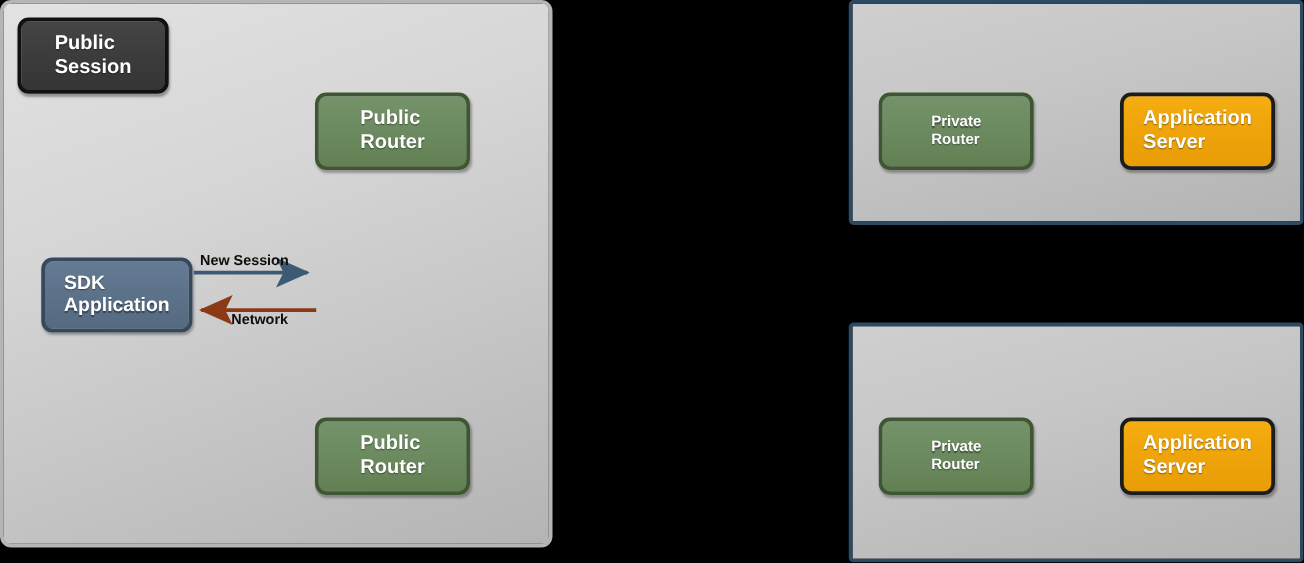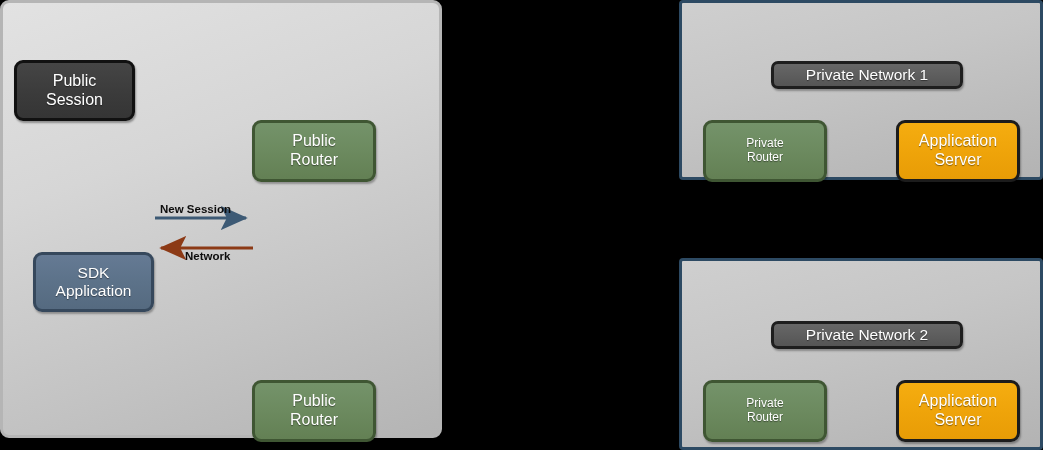--- a/index.html
+++ b/index.html
@@ -42,28 +42,26 @@
   .panel-private.pn1 { top: 0px; height: 180px; }
   .panel-private.pn2 { top: 258px; height: 192px; }
 
   
   .node {
     position: absolute;
     box-sizing: border-box;
     display: flex;
     align-items: center;
     justify-content: center;
-    text-align: center;
     color: #ffffff;
-    font-weight: normal;
+    font-weight: bold;
     line-height: 1.16;
     border-radius: 9px;
     text-shadow: 0 1px 1px rgba(0,0,0,0.45);
     user-select: none;
-    margin-top: 46px;
   }
   .node .lbl { display: block; padding: 0 4px; }
 
   
   .n-dark {
     background: linear-gradient(180deg, #454545 0%, #3b3b3b 55%, #353535 100%);
     border: 3px solid #111111;
     box-shadow: 1px 2px 2px rgba(0,0,0,0.35);
   }
   .n-green {
@@ -178,43 +176,37 @@
       <line x1="152" y1="215" x2="243" y2="215" stroke="#3d5a75" stroke-width="3" marker-end="url(#head-blue)"></line>
 
       <line x1="250" y1="245" x2="158" y2="245" stroke="#8c3a16" stroke-width="3" marker-end="url(#head-rust)"></line>
     </svg>
 
     <div class="edge-label" id="label-new-session">New Session</div>
     <div class="edge-label" id="label-session">Network</div>
   </div>
 
   <div class="panel panel-private pn1">
-    <div class="node n-titlebadge pn-title">
-      <span class="lbl">Private Network 1</span>
-    </div>
 
     <div class="node n-green pn-router">
       <span class="lbl">
         <span>Private</span><br>
         <span>Router</span>
       </span>
     </div>
 
     <div class="node n-amber pn-server">
       <span class="lbl">
         <span>Application</span><br>
         <span>Server</span>
       </span>
     </div>
   </div>
 
   <div class="panel panel-private pn2">
-    <div class="node n-titlebadge pn-title">
-      <span class="lbl">Private Network 2</span>
-    </div>
 
     <div class="node n-green pn-router">
       <span class="lbl">
         <span>Private</span><br>
         <span>Router</span>
       </span>
     </div>
 
     <div class="node n-amber pn-server">
       <span class="lbl">

